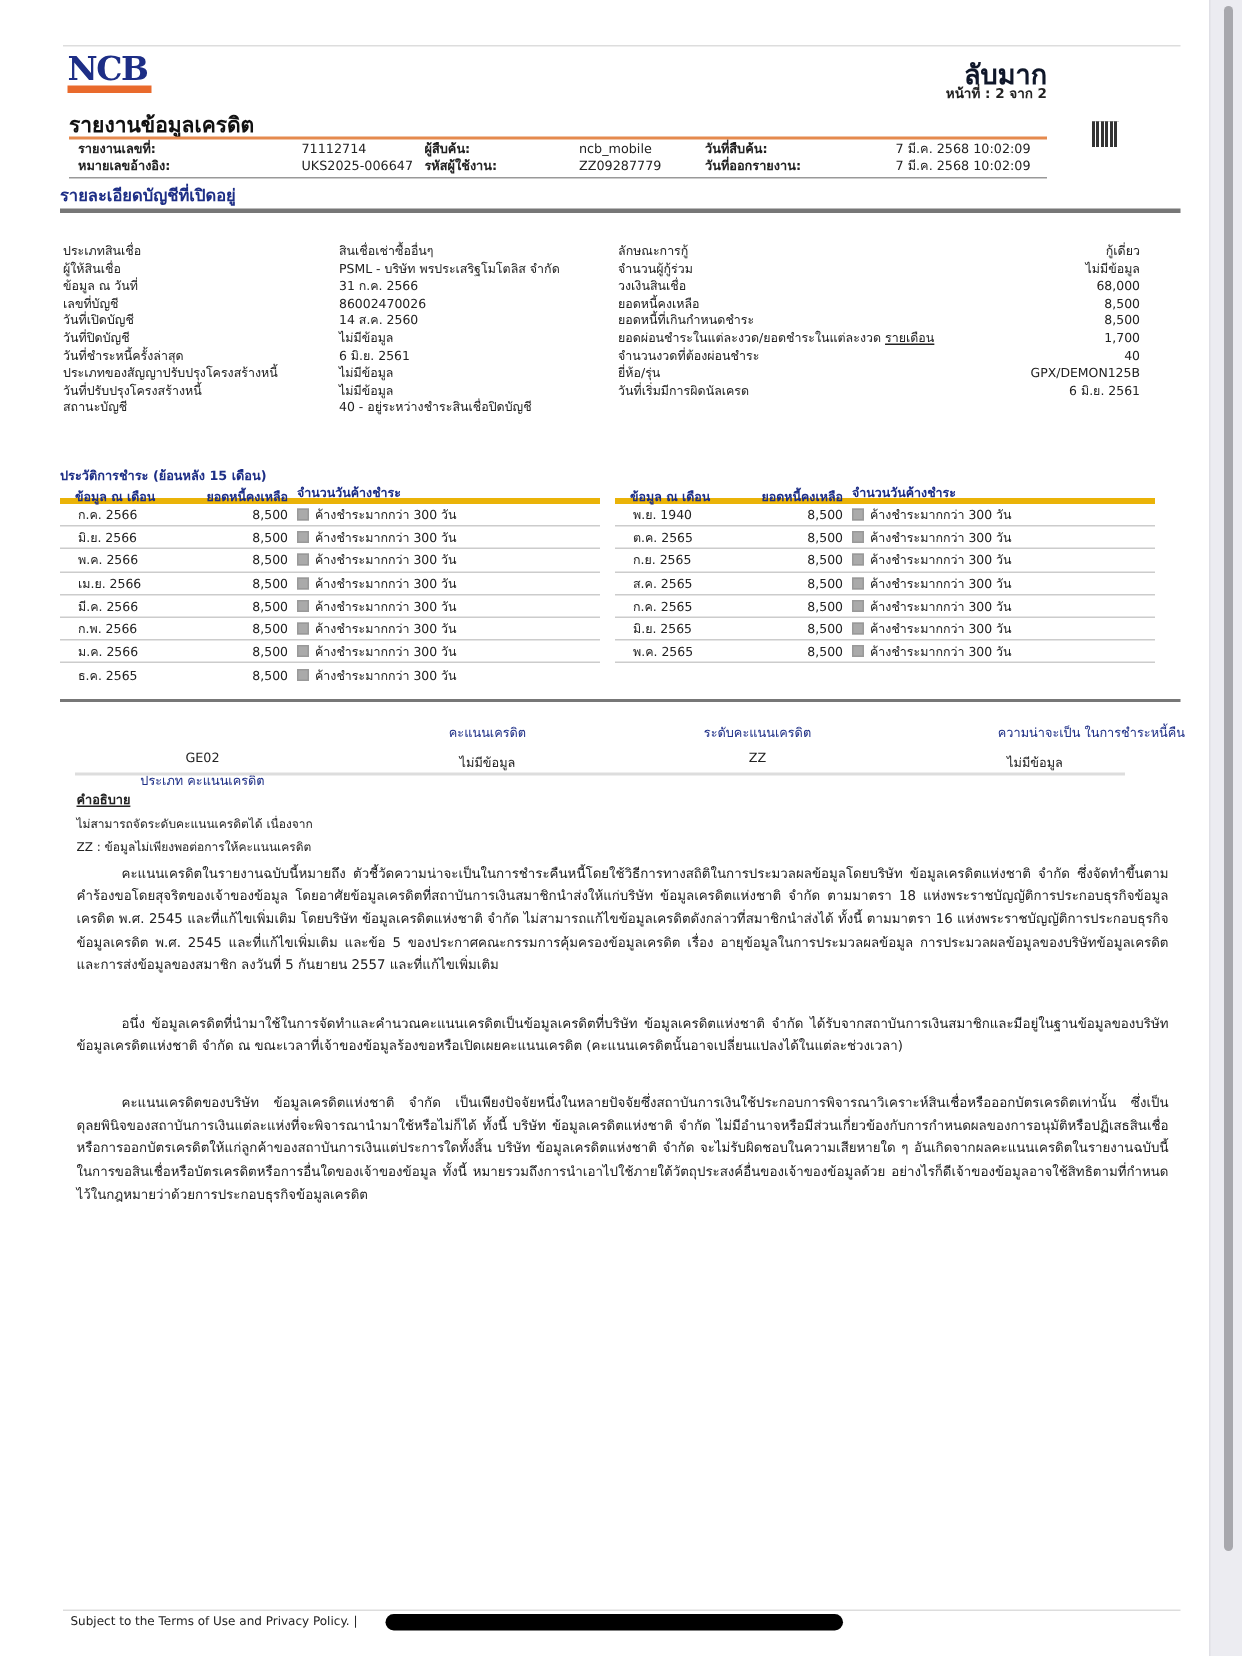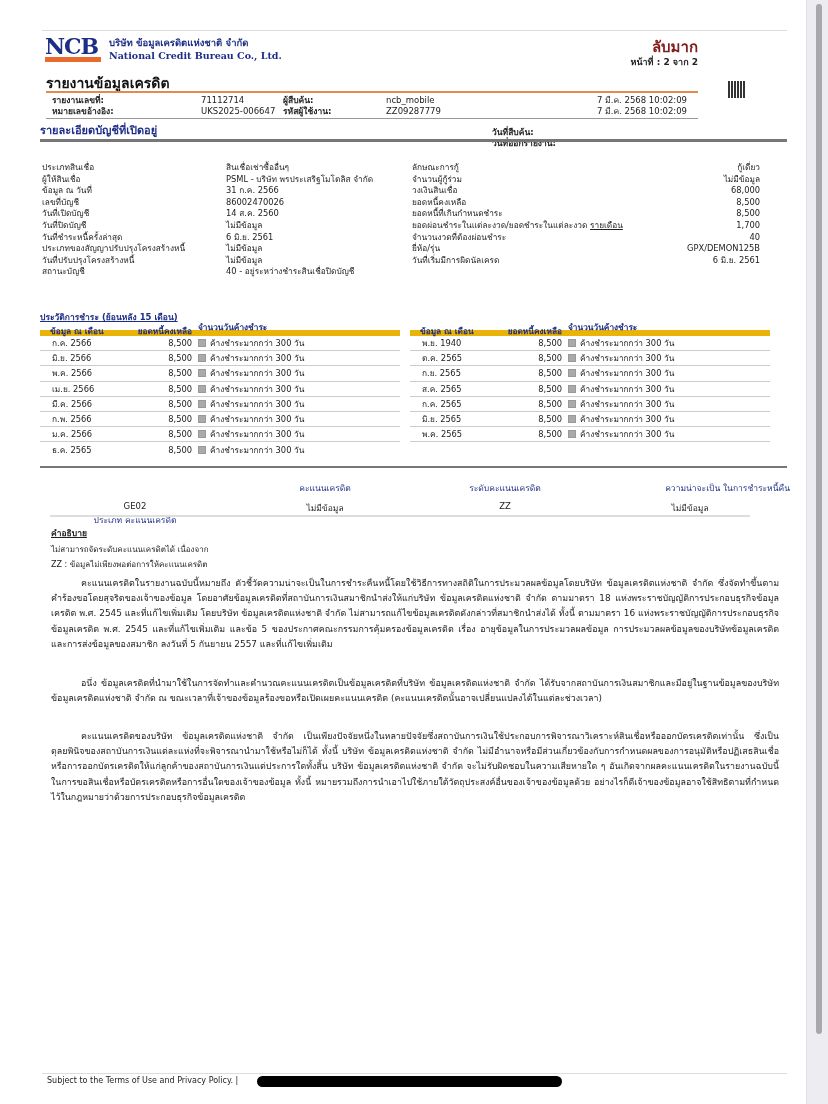--- a/index.html
+++ b/index.html
@@ -7,43 +7,43 @@
   body { font-family: "DejaVu Sans", sans-serif; color: #222; position: relative; }
   .page { position: absolute; left: 0; top: 0; width: 806px; height: 1100px; background: #fff; }
   .scroll-track { position: absolute; left: 806px; top: 0; width: 22px; height: 1104px; background: #ececf1; border-left: 1px solid #e0e0e6; }
   .scroll-thumb { position: absolute; left: 816px; top: 4px; width: 6px; height: 1030px; background: #a8a8ad; border-radius: 3px; }
   .top-rule { position: absolute; left: 42px; top: 30px; width: 745px; height: 1px; background: #ddd; }
 
   .logo { position: absolute; left: 45px; top: 36px; }
   .logo-ncb { font-family: "DejaVu Serif", serif; font-weight: bold; font-size: 22px; color: #1d2e86; letter-spacing: -1px; line-height: 20px; }
   .logo-bar { width: 56px; height: 5px; background: #e96a2c; margin-top: 1px; }
   .company { position: absolute; left: 109px; top: 36px; font-family: "DejaVu Serif", serif; font-size: 9.5px; color: #1d2e86; font-weight: bold; line-height: 13px; }
-  .secret { position: absolute; right: 108px; top: 35px; font-size: 15px; font-weight: bold; color: #7f1d1d; }
+  .secret { position: absolute; right: 108px; top: 35px; font-size: 18px; font-weight: bold; color: #0f172a; }
   .pageno { position: absolute; right: 108px; top: 55px; font-size: 9px; font-weight: bold; color: #222; }
   .barcode { position: absolute; left: 728px; top: 81px; width: 18px; height: 17px; background:
       repeating-linear-gradient(90deg,#111 0 2px,#fff 2px 3px),
       #111; opacity: .85; }
 
   .report-title { position: absolute; left: 46px; top: 72px; font-size: 14px; font-weight: bold; color: #111; }
   .orange-rule { position: absolute; left: 46px; top: 91px; width: 652px; height: 2px; background: #e58a4e; }
   .meta { position: absolute; top: 95px; font-size: 8.5px; line-height: 11px; }
   .meta .lbl { font-weight: bold; color: #222; }
   .gray-rule { position: absolute; height: 1px; background: #999; }
   .section-title { position: absolute; left: 40px; top: 121px; font-size: 11px; font-weight: bold; color: #1d2e86; }
   .dark-rule { position: absolute; left: 40px; width: 747px; height: 3px; background: #777; }
 
   .acct-title { position: absolute; left: 0; width: 806px; top: 143px; text-align: center; font-size: 12px; font-weight: bold; color: #111; }
   .detail { position: absolute; font-size: 8.3px; line-height: 11.6px; color: #222; }
   .detail div { white-space: nowrap; }
   .right { text-align: right; }
   .u { text-decoration: underline; }
 
-  .hist-title { position: absolute; left: 40px; top: 310px; font-size: 8.5px; font-weight: bold; color: #1d2e86; text-decoration: underline; }
+  .hist-title { position: absolute; left: 40px; top: 310px; font-size: 8.5px; font-weight: bold; color: #1d2e86; }
   .hist { position: absolute; top: 324px; width: 360px; font-size: 8.3px; }
-  .hist .hdr { display: flex; color: #1d2e86; font-weight: bold; height: 12px; border-bottom: 6px solid #eab308; }
+  .hist .hdr { display: flex; color: #1d2e86; font-weight: bold; height: 12px; border-bottom: 4px solid #eab308; }
   .hist .row { display: flex; height: 15.2px; align-items: center; border-bottom: 1px solid #ccc; }
   .c1 { width: 80px; padding-left: 12px; }
   .hdr .c1 { padding-left: 10px; }
   .c2 { width: 78px; text-align: right; padding-right: 6px; }
   .c3 { flex: 1; display: flex; align-items: center; }
   .sq { display: inline-block; width: 8px; height: 8px; background: #aaa; border: 1px solid #999; margin-right: 4px; }
 
   .score-head { position: absolute; top: 481px; font-size: 8.5px; color: #1d2e86; text-align: center; }
   .score-val { position: absolute; top: 501px; font-size: 8.5px; color: #222; text-align: center; }
   .light-rule { position: absolute; left: 50px; top: 515px; width: 700px; height: 2px; background: #ddd; }
@@ -60,24 +60,20 @@
 </head>
 <body>
 
 <div class="page">
   <div class="top-rule"></div>
 
   <div class="logo">
     <div class="logo-ncb">NCB</div>
     <div class="logo-bar"></div>
   </div>
-  <div class="company">
-    <div>บริษัท ข้อมูลเครดิตแห่งชาติ จำกัด</div>
-    <div>National Credit Bureau Co., Ltd.</div>
-  </div>
 
   <div class="secret">ลับมาก</div>
   <div class="pageno">หน้าที่ :  2   จาก  2</div>
   <div class="barcode"></div>
 
   <div class="report-title">รายงานข้อมูลเครดิต</div>
   <div class="orange-rule"></div>
 
   <div class="meta" style="left:52px;">
     <div class="lbl">รายงานเลขที่:</div>
@@ -88,21 +84,21 @@
     <div>UKS2025-006647</div>
   </div>
   <div class="meta" style="left:283px;">
     <div class="lbl">ผู้สืบค้น:</div>
     <div class="lbl">รหัสผู้ใช้งาน:</div>
   </div>
   <div class="meta" style="left:386px;">
     <div>ncb_mobile</div>
     <div>ZZ09287779</div>
   </div>
-  <div class="meta" style="left:492px;margin-top:32px;">
+  <div class="meta" style="left:470px;">
     <div class="lbl">วันที่สืบค้น:</div>
     <div class="lbl">วันที่ออกรายงาน:</div>
   </div>
   <div class="meta" style="left:597px;">
     <div>7 มี.ค. 2568 10:02:09</div>
     <div>7 มี.ค. 2568 10:02:09</div>
   </div>
   <div class="gray-rule" style="left:46px; top:118px; width:652px;"></div>
 
   <div class="section-title">รายละเอียดบัญชีที่เปิดอยู่</div>

